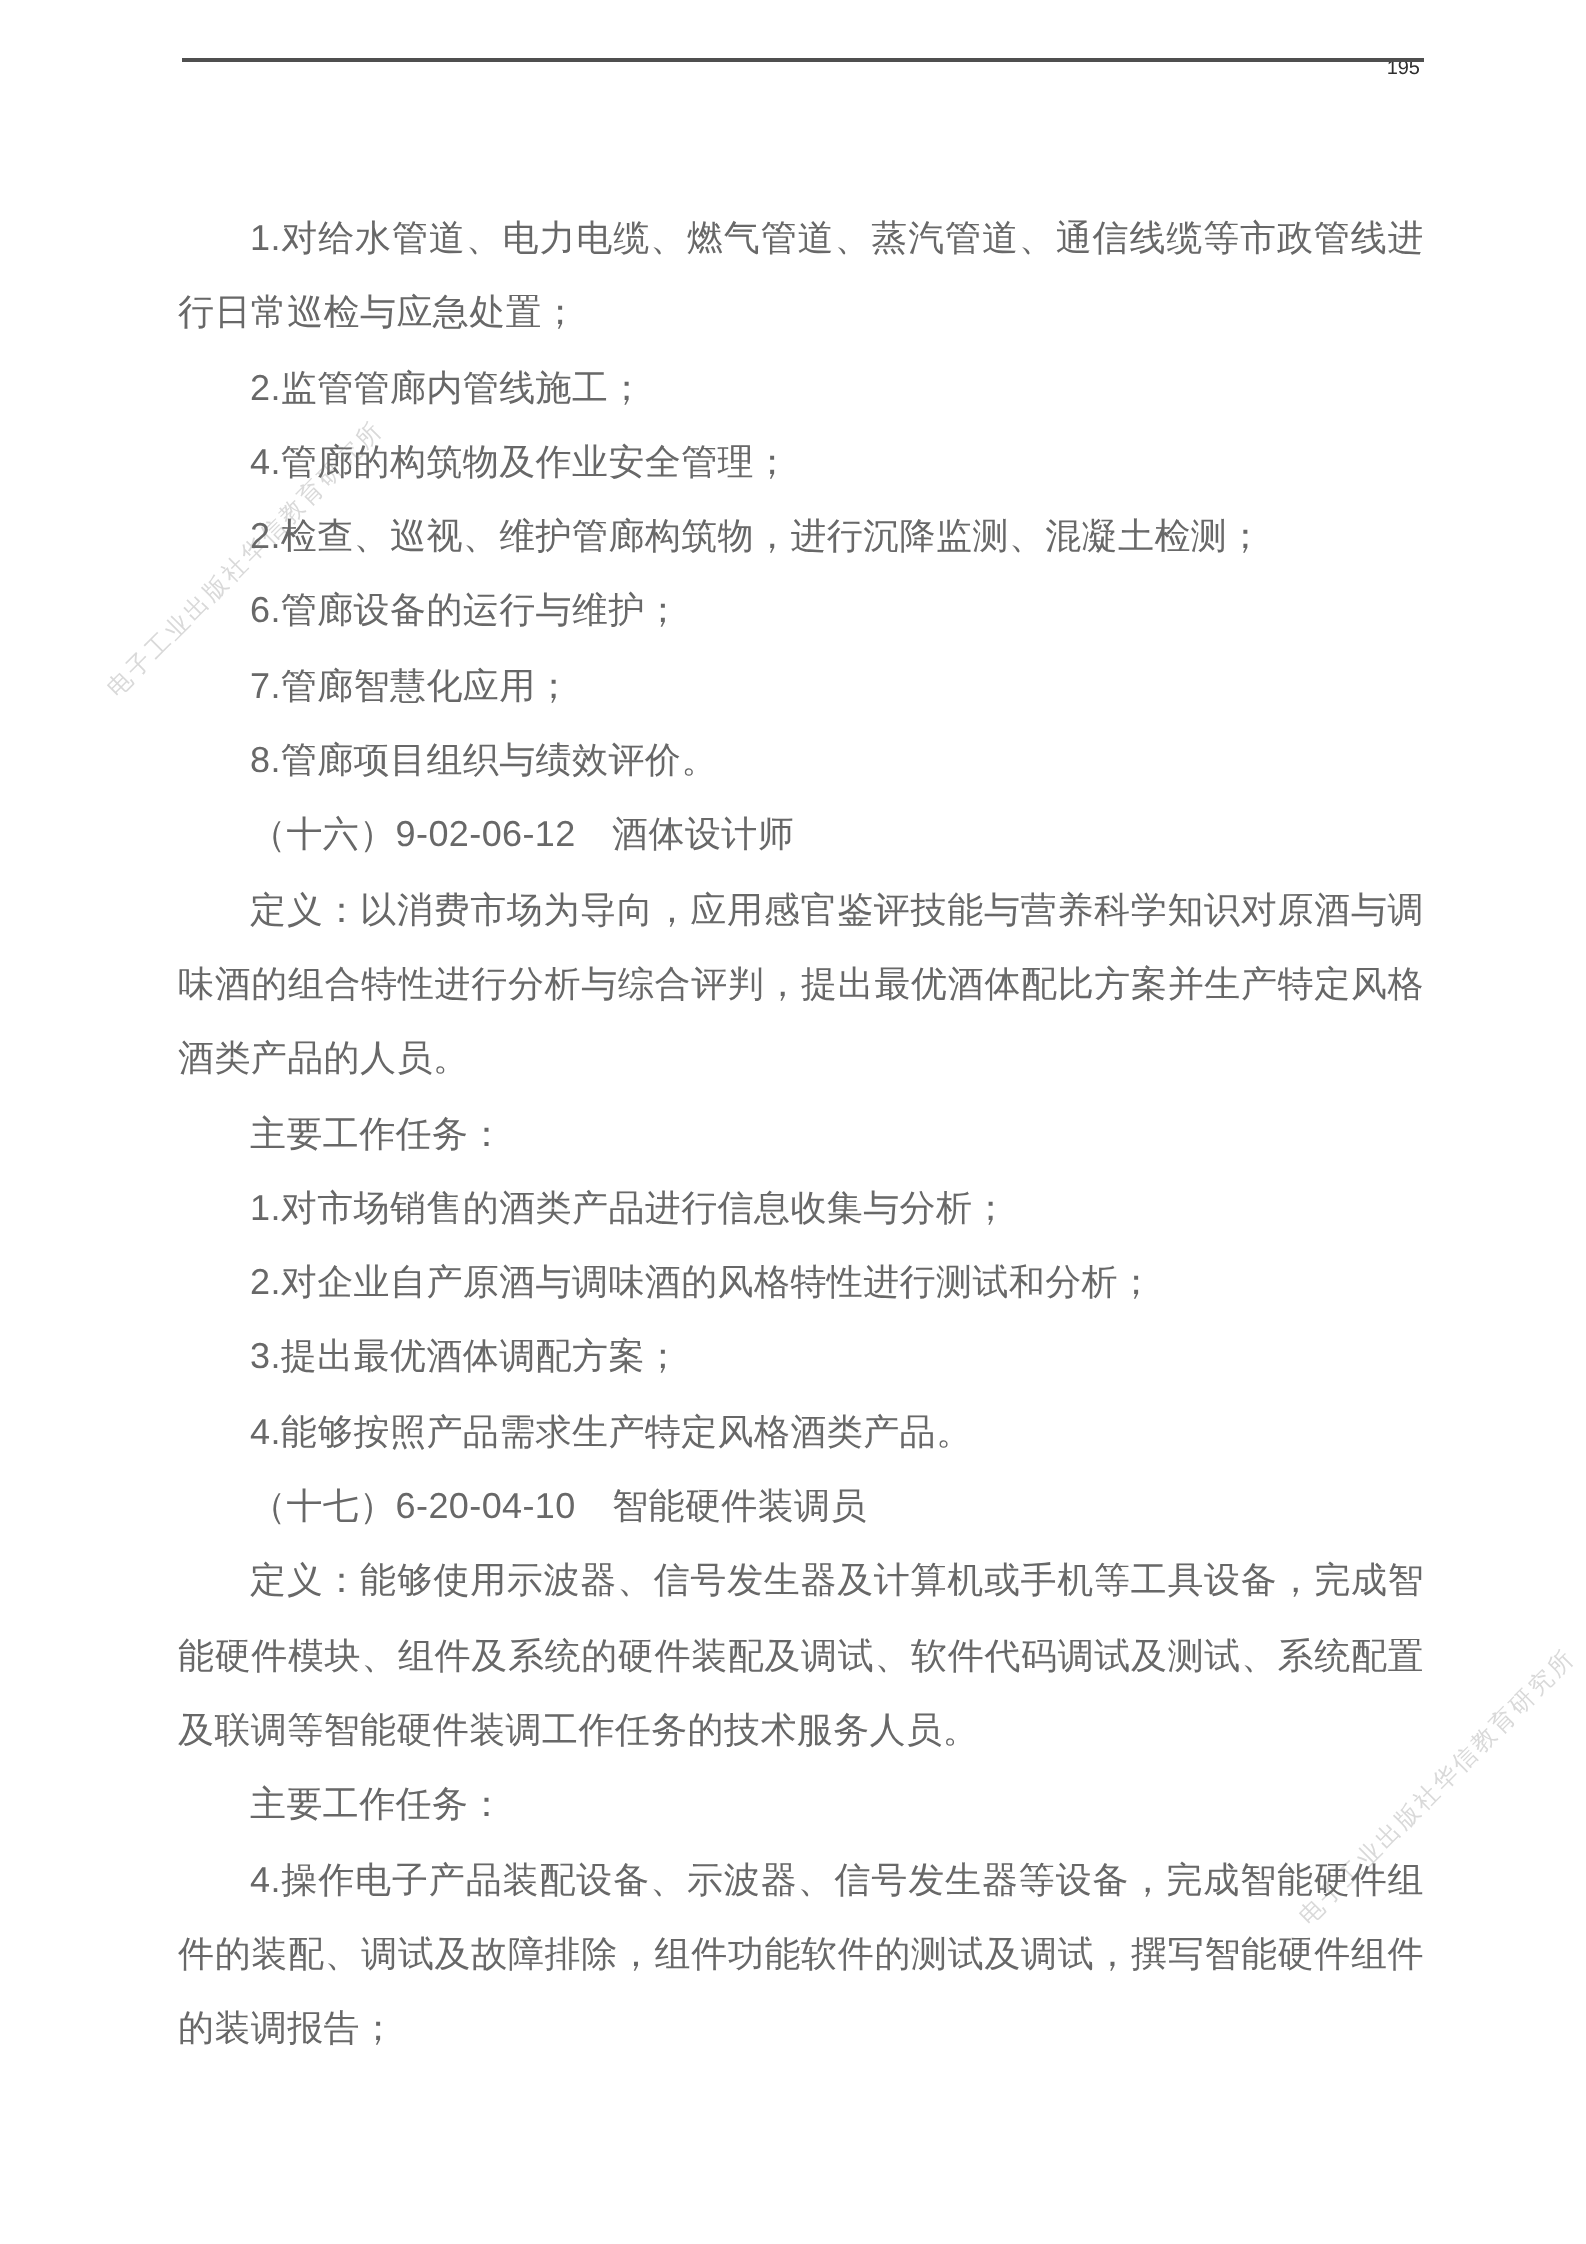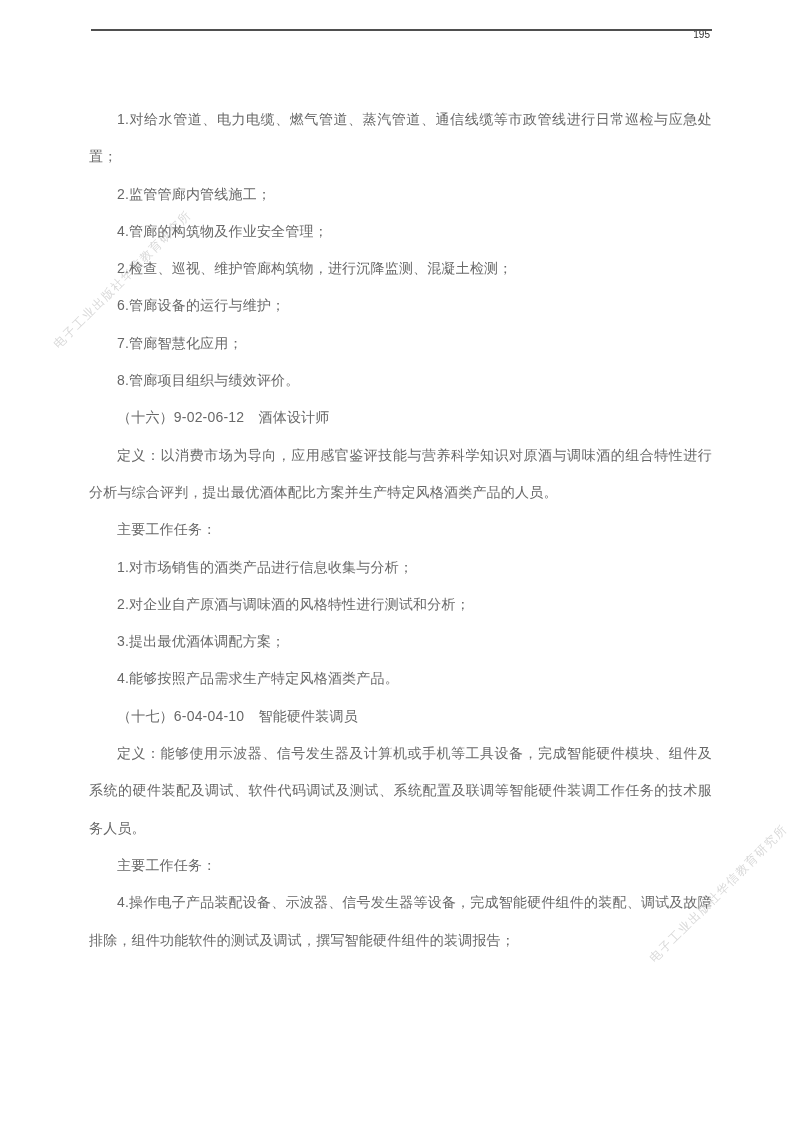--- a/index.html
+++ b/index.html
@@ -30,21 +30,21 @@
     left: 91px;
     width: 621px;
     height: 2px;
     background: #4f4f4f;
   }
   .doc-body {
     position: absolute;
     top: 101px;
     left: 89px;
     width: 623px;
-    font-size: 14px;
+    font-size: 18px;
     line-height: 37.3px;
     color: #686868;
     text-align: justify;
     text-align-last: left;
   }
   .doc-body p.para {
     margin: 0;
     padding: 0;
     text-indent: 2em;
     letter-spacing: 0.2px;
@@ -90,19 +90,19 @@
       <p class="para body">6.管廊设备的运行与维护；</p>
       <p class="para body">7.管廊智慧化应用；</p>
       <p class="para body">8.管廊项目组织与绩效评价。</p>
       <p class="para heading">（十六）9-02-06-12　酒体设计师</p>
       <p class="para body">定义：以消费市场为导向，应用感官鉴评技能与营养科学知识对原酒与调味酒的组合特性进行分析与综合评判，提出最优酒体配比方案并生产特定风格酒类产品的人员。</p>
       <p class="para body">主要工作任务：</p>
       <p class="para body">1.对市场销售的酒类产品进行信息收集与分析；</p>
       <p class="para body">2.对企业自产原酒与调味酒的风格特性进行测试和分析；</p>
       <p class="para body">3.提出最优酒体调配方案；</p>
       <p class="para body">4.能够按照产品需求生产特定风格酒类产品。</p>
-      <p class="para heading">（十七）6-04-04-10　智能硬件装调员</p>
+      <p class="para heading">（十七）6-20-04-10　智能硬件装调员</p>
       <p class="para body">定义：能够使用示波器、信号发生器及计算机或手机等工具设备，完成智能硬件模块、组件及系统的硬件装配及调试、软件代码调试及测试、系统配置及联调等智能硬件装调工作任务的技术服务人员。</p>
       <p class="para body">主要工作任务：</p>
       <p class="para body">4.操作电子产品装配设备、示波器、信号发生器等设备，完成智能硬件组件的装配、调试及故障排除，组件功能软件的测试及调试，撰写智能硬件组件的装调报告；</p>
     </div>
 
 </div>
 
 </body></html>

